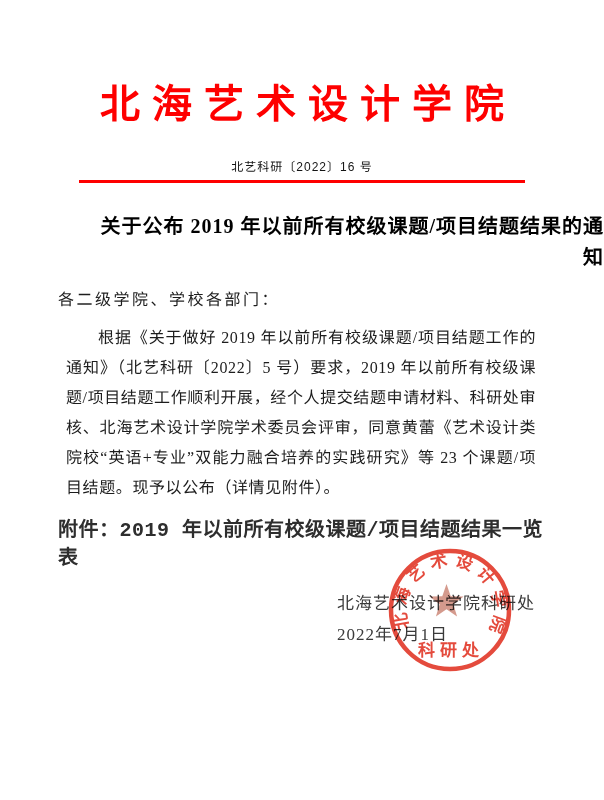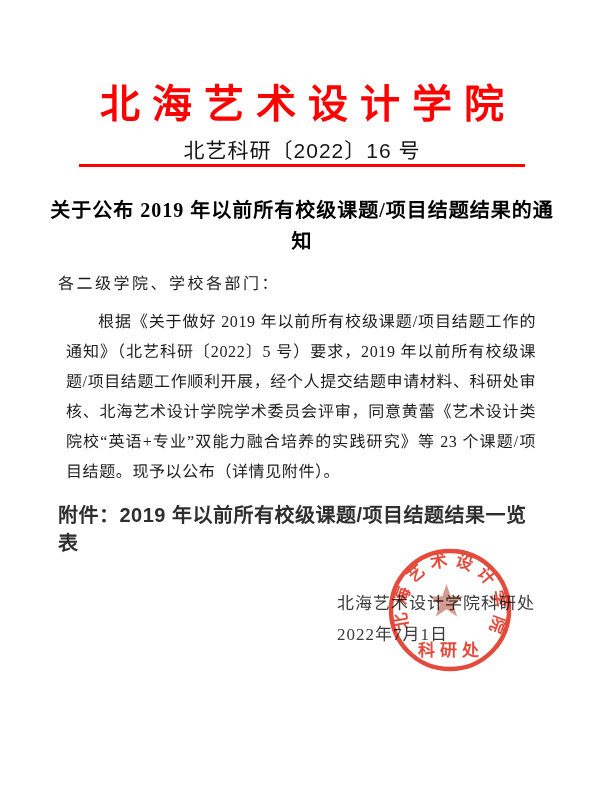--- a/index.html
+++ b/index.html
@@ -18,39 +18,39 @@
     text-align: center;
     font-size: 40px;
     line-height: 46px;
     font-weight: 700;
     color: #fe0000;
     letter-spacing: 12px;
     text-indent: 12px;
     font-family: "Liberation Serif", "DejaVu Serif", serif;
   }
   .doc-number {
-    margin-top: 12px;
+    margin-top: 28px;
     text-align: center;
-    font-size: 21px;
+    font-size: 12px;
     line-height: 22px;
     color: #141414;
     letter-spacing: 1px;
     font-family: "Liberation Sans", "DejaVu Sans", sans-serif;
   }
   .red-divider {
     width: 446px;
     height: 3px;
     margin: 2px auto 0 auto;
     background: #fe0000;
   }
 
   
   .doc-title {
     margin-top: 28px;
-    text-align: center;
+    text-align: right;
     font-weight: 700;
     font-size: 20px;
     line-height: 31px;
     color: #000000;
     letter-spacing: 1px;
   }
 
   
   .content {
     padding: 0 60px 0 58px;
@@ -71,21 +71,21 @@
     color: #1d1d1d;
     letter-spacing: 0.6px;
   }
   .attachment {
     margin-top: 14px;
     font-size: 20px;
     line-height: 28px;
     font-weight: 600;
     color: #2e2e2e;
     letter-spacing: 0.5px;
-    font-family: Liberation Sans, sans-serif;
+    font-family: Liberation Mono, monospace;
   }
 
   
   .signature {
     position: absolute;
     left: 337px;
     top: 588px;
     font-size: 17px;
     line-height: 31px;
     color: #3a3a3a;

